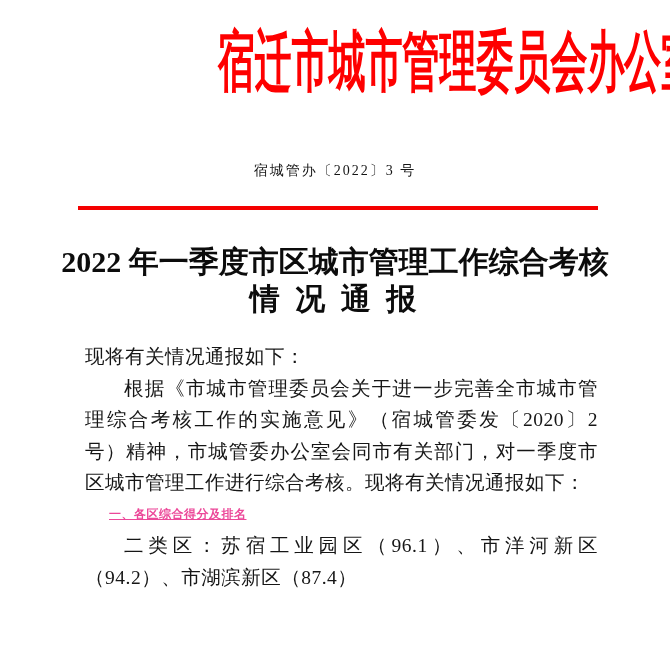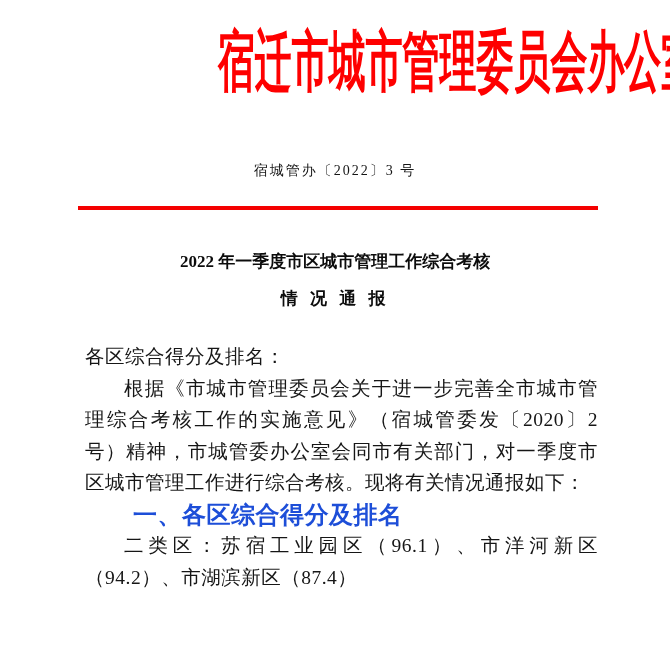--- a/index.html
+++ b/index.html
@@ -42,21 +42,21 @@
     margin: 23px 0 0 78px;
     width: 520px;
     height: 4px;
     background: #f40000;
   }
   
   .doc-title {
     margin-top: 33px;
     text-align: center;
     font-weight: bold;
-    font-size: 17px;
+    font-size: 30px;
     line-height: 37px;
     color: #0c0c0c;
   }
   .title-line2 { letter-spacing: 4px; }
   
   .body-text {
     margin-top: 24px;
     padding: 0 72px 0 85px;
     font-size: 19.5px;
     line-height: 31.5px;
@@ -64,22 +64,23 @@
     text-align: justify;
     color: #161616;
   }
   .body-text p { margin: 0; }
   .para { text-indent: 2em; }
   .salutation { text-indent: 0; }
   .section-heading {
     text-indent: 2em;
     font-family: "Liberation Sans", "DejaVu Sans", sans-serif;
     font-weight: bold;
-    font-size: 24px;
-    color: #1d4ed8;
+    font-size: 12px;
+    color: #ec4899;
+    text-decoration: underline;
   }
 </style>
 </head>
 <body>
 
 <div class="page">
 
   <div class="org-header">
     <h1 class="org-title">宿迁市城市管理委员会办公室文件</h1>
   </div>
@@ -87,19 +88,19 @@
   <div class="doc-number">宿城管办〔2022〕3 号</div>
 
   <div class="red-line"></div>
 
   <div class="doc-title">
     <div class="title-line1">2022 年一季度市区城市管理工作综合考核</div>
     <div class="title-line2">情 况 通 报</div>
   </div>
 
   <div class="body-text">
-    <p class="salutation">各区综合得分及排名：</p>
+    <p class="salutation">现将有关情况通报如下：</p>
     <p class="para">根据《市城市管理委员会关于进一步完善全市城市管理综合考核工作的实施意见》（宿城管委发〔2020〕2 号）精神，市城管委办公室会同市有关部门，对一季度市区城市管理工作进行综合考核。现将有关情况通报如下：</p>
     <p class="section-heading">一、各区综合得分及排名</p>
     <p class="para">二类区：苏宿工业园区（96.1）、市洋河新区（94.2）、市湖滨新区（87.4）</p>
   </div>
 
 </div>
 
 </body></html>

